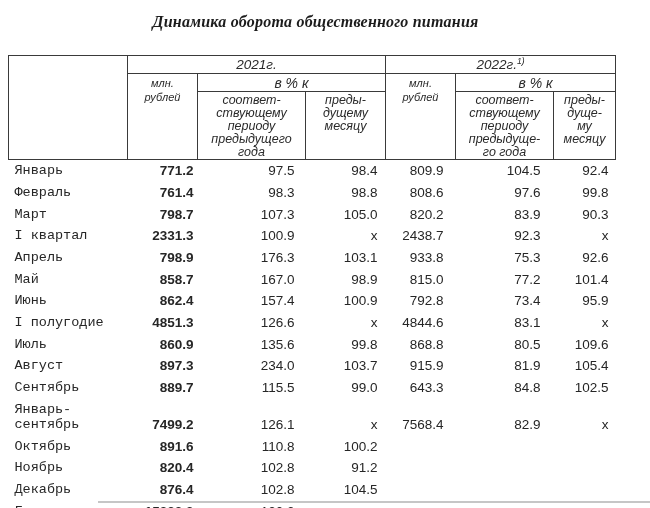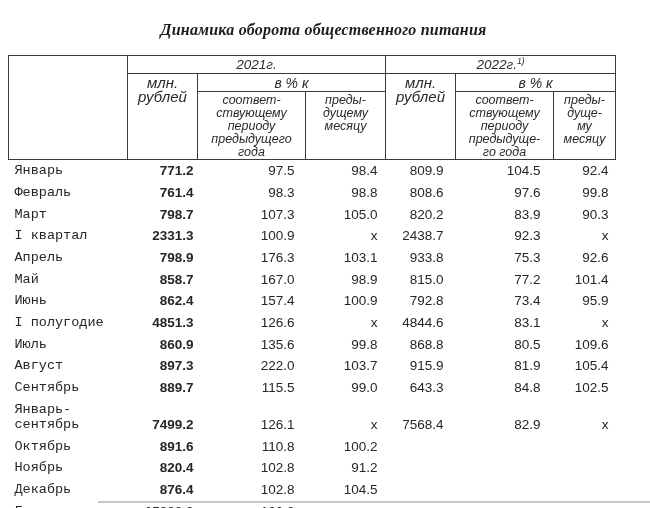--- a/index.html
+++ b/index.html
@@ -20,21 +20,21 @@
     top: 9px;
     left: 8px;
     width: 607px;
     text-align: center;
     font-family: "Liberation Serif", serif;
     font-style: italic;
     font-weight: bold;
     font-size: 16px;
     letter-spacing: 0.2px;
     color: #1c1c1c;
-    margin: 12px;
+    margin: 4px;
   }
   table.stat {
     position: absolute;
     top: 39px;
     left: 8px;
     width: 607px;
     border-collapse: collapse;
     table-layout: fixed;
     margin-top: 16px;
   }
@@ -59,21 +59,21 @@
     font-size: 13.5px;
     height: 18px;
     line-height: 16px;
   }
   th.year sup {
     font-size: 8.5px;
     font-style: italic;
     line-height: 0;
   }
   th.mln {
-    font-size: 15px;
+    font-size: 11px;
     vertical-align: top;
     white-space: pre-line;
     line-height: 14px;
     padding-top: 2px;
   }
   th.pct {
     font-size: 14px;
     height: 18px;
     line-height: 16px;
   }
@@ -245,21 +245,21 @@
         <td>860.9</td>
         <td>135.6</td>
         <td>99.8</td>
         <td>868.8</td>
         <td>80.5</td>
         <td>109.6</td>
       </tr>
       <tr>
         <td class="label">Август</td>
         <td>897.3</td>
-        <td>222.0</td>
+        <td>234.0</td>
         <td>103.7</td>
         <td>915.9</td>
         <td>81.9</td>
         <td>105.4</td>
       </tr>
       <tr>
         <td class="label">Сентябрь</td>
         <td>889.7</td>
         <td>115.5</td>
         <td>99.0</td>

